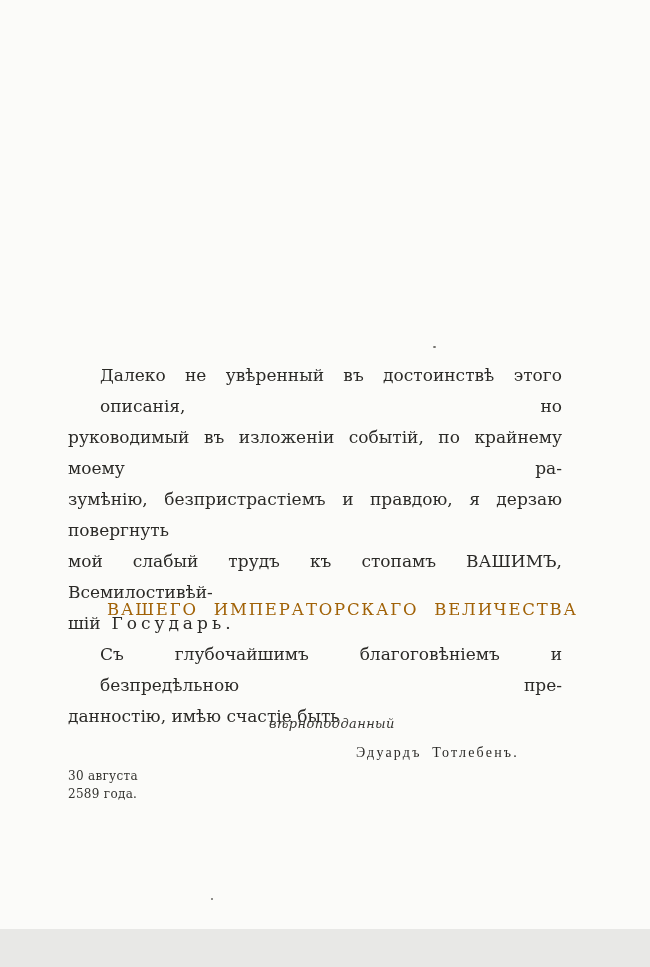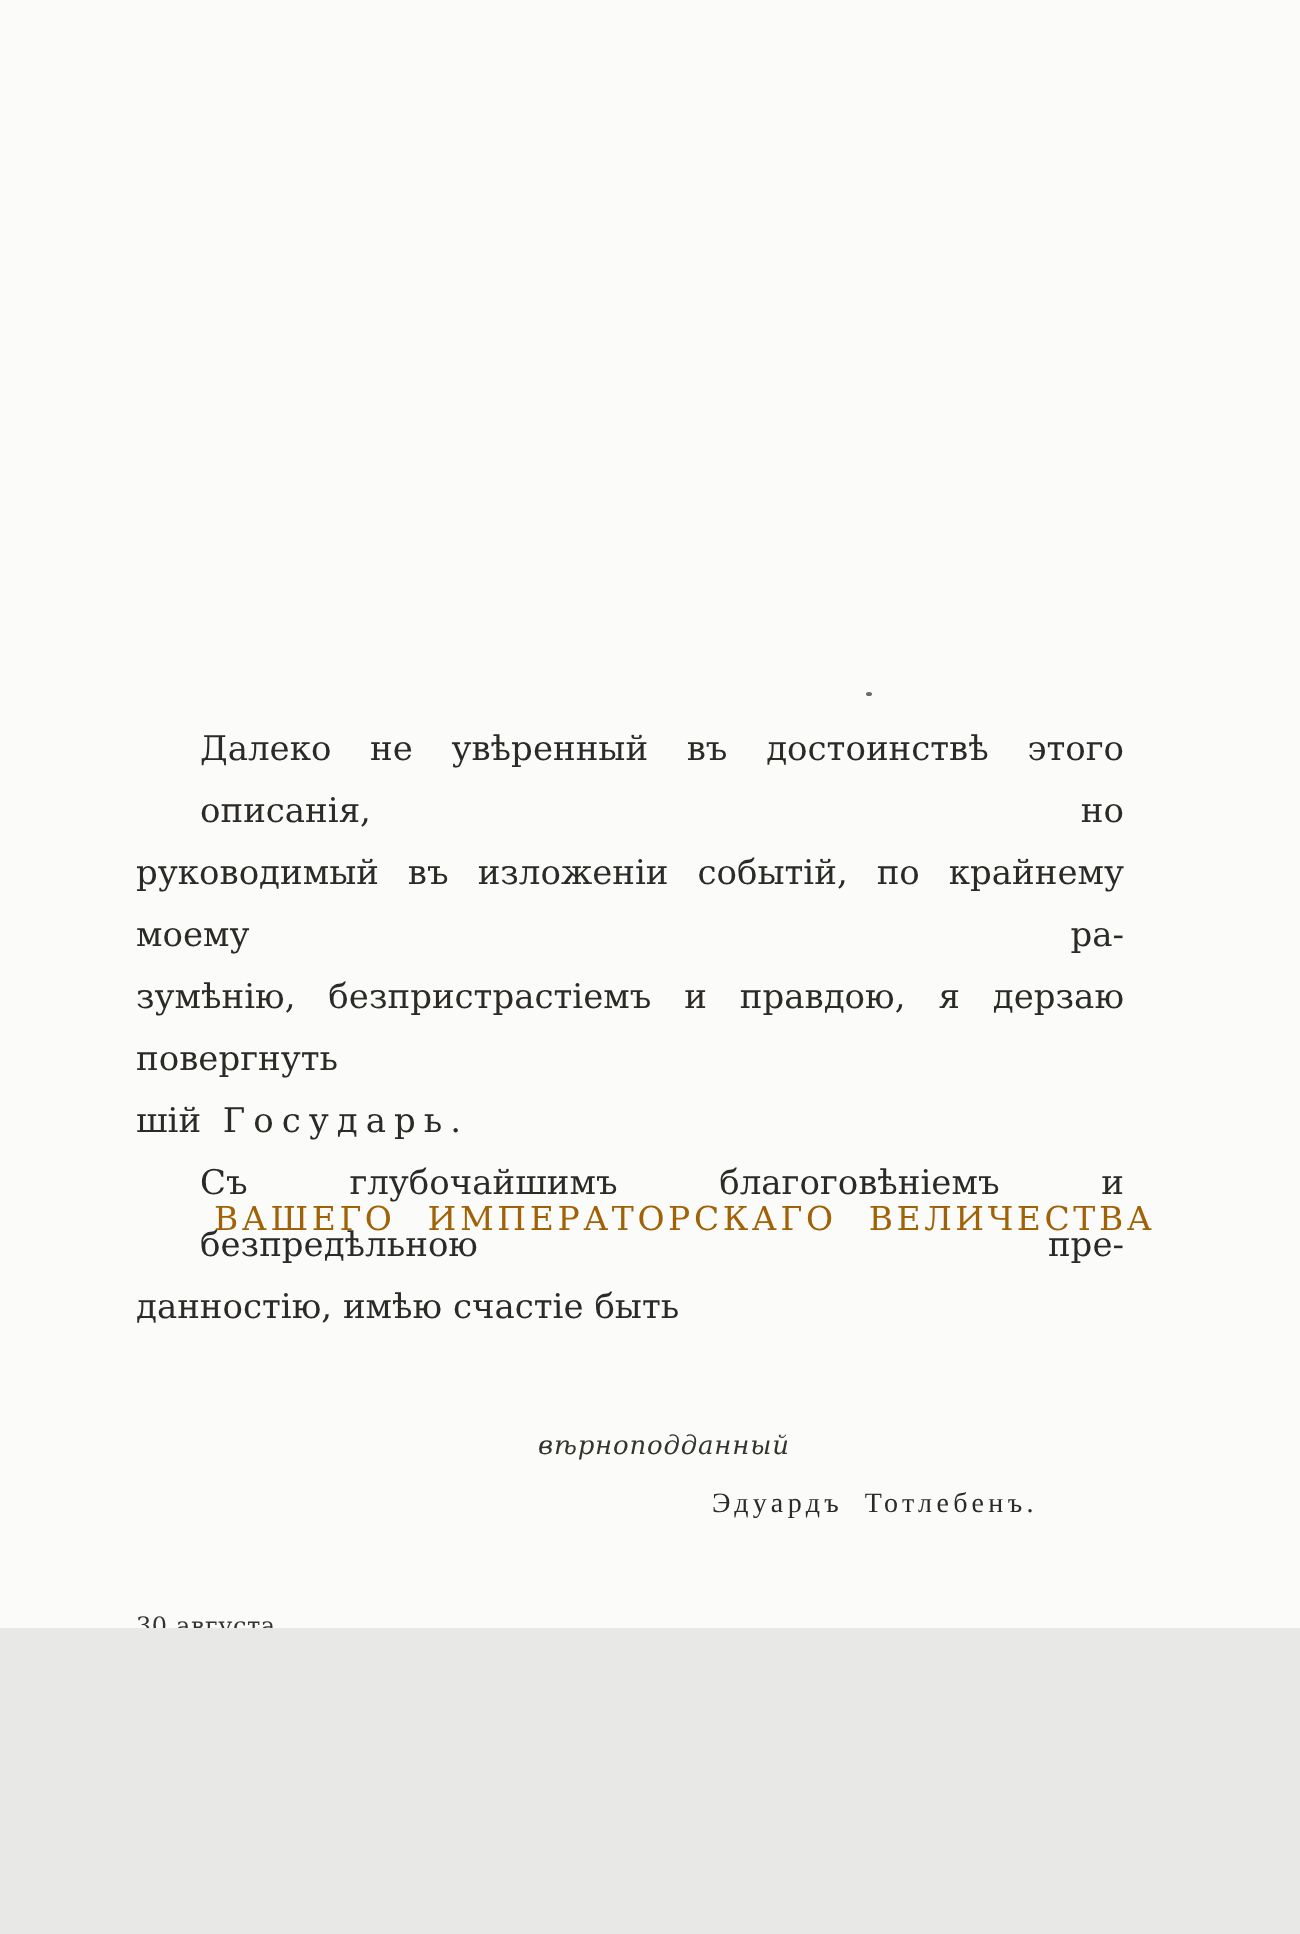--- a/index.html
+++ b/index.html
@@ -3,21 +3,21 @@
 <meta charset="utf-8">
 <style>
   html, body {
     margin: 0;
     padding: 0;
     background: #e8e8e6;
   }
   .page {
     position: relative;
     width: 650px;
-    height: 814px;
+    height: 929px;
     margin: 0 auto;
     background: #fbfbf9;
     color: #2b2a27;
     font-family: "DejaVu Serif", "Liberation Serif", serif;
     overflow: hidden;
   }
   .body-text {
     position: absolute;
     left: 68px;
     top: 360px;
@@ -65,21 +65,21 @@
     top: 745px;
     font-size: 14px;
     letter-spacing: 2.2px;
     word-spacing: 5px;
     color: #2b2a27;
     font-family: Liberation Serif, serif;
   }
   .dateblock {
     position: absolute;
     left: 68px;
-    top: 805px;
+    top: 768px;
     font-size: 12px;
     line-height: 17.5px;
     letter-spacing: 0.3px;
     color: #34332f;
   }
   .speck {
     position: absolute;
     background: #6b6a66;
     border-radius: 50%;
   }
@@ -91,20 +91,21 @@
 
 <div class="page">
 
   <span class="speck s1"></span>
   <span class="speck s2"></span>
 
   <div class="body-text">
     <div class="line just indent">Далеко не увѣренный въ достоинствѣ этого описанія, но</div>
     <div class="line just">руководимый въ изложеніи событій, по крайнему моему ра-</div>
     <div class="line just">зумѣнію, безпристрастіемъ и правдою, я дерзаю повергнуть</div>
+    <div class="line just">мой слабый трудъ къ стопамъ ВАШИМЪ, Всемилостивѣй-</div>
     <div class="line"><span>шій</span>&nbsp;&nbsp;<span class="spaced-caps">Государь.</span></div>
     <div class="line just indent">Съ глубочайшимъ благоговѣніемъ и безпредѣльною пре-</div>
     <div class="line">данностію, имѣю счастіе быть</div>
   </div>
 
   <div class="heading">ВАШЕГО ИМПЕРАТОРСКАГО ВЕЛИЧЕСТВА</div>
 
   <div class="valediction">вѣрноподданный</div>
 
   <div class="signature">Эдуардъ Тотлебенъ.</div>

